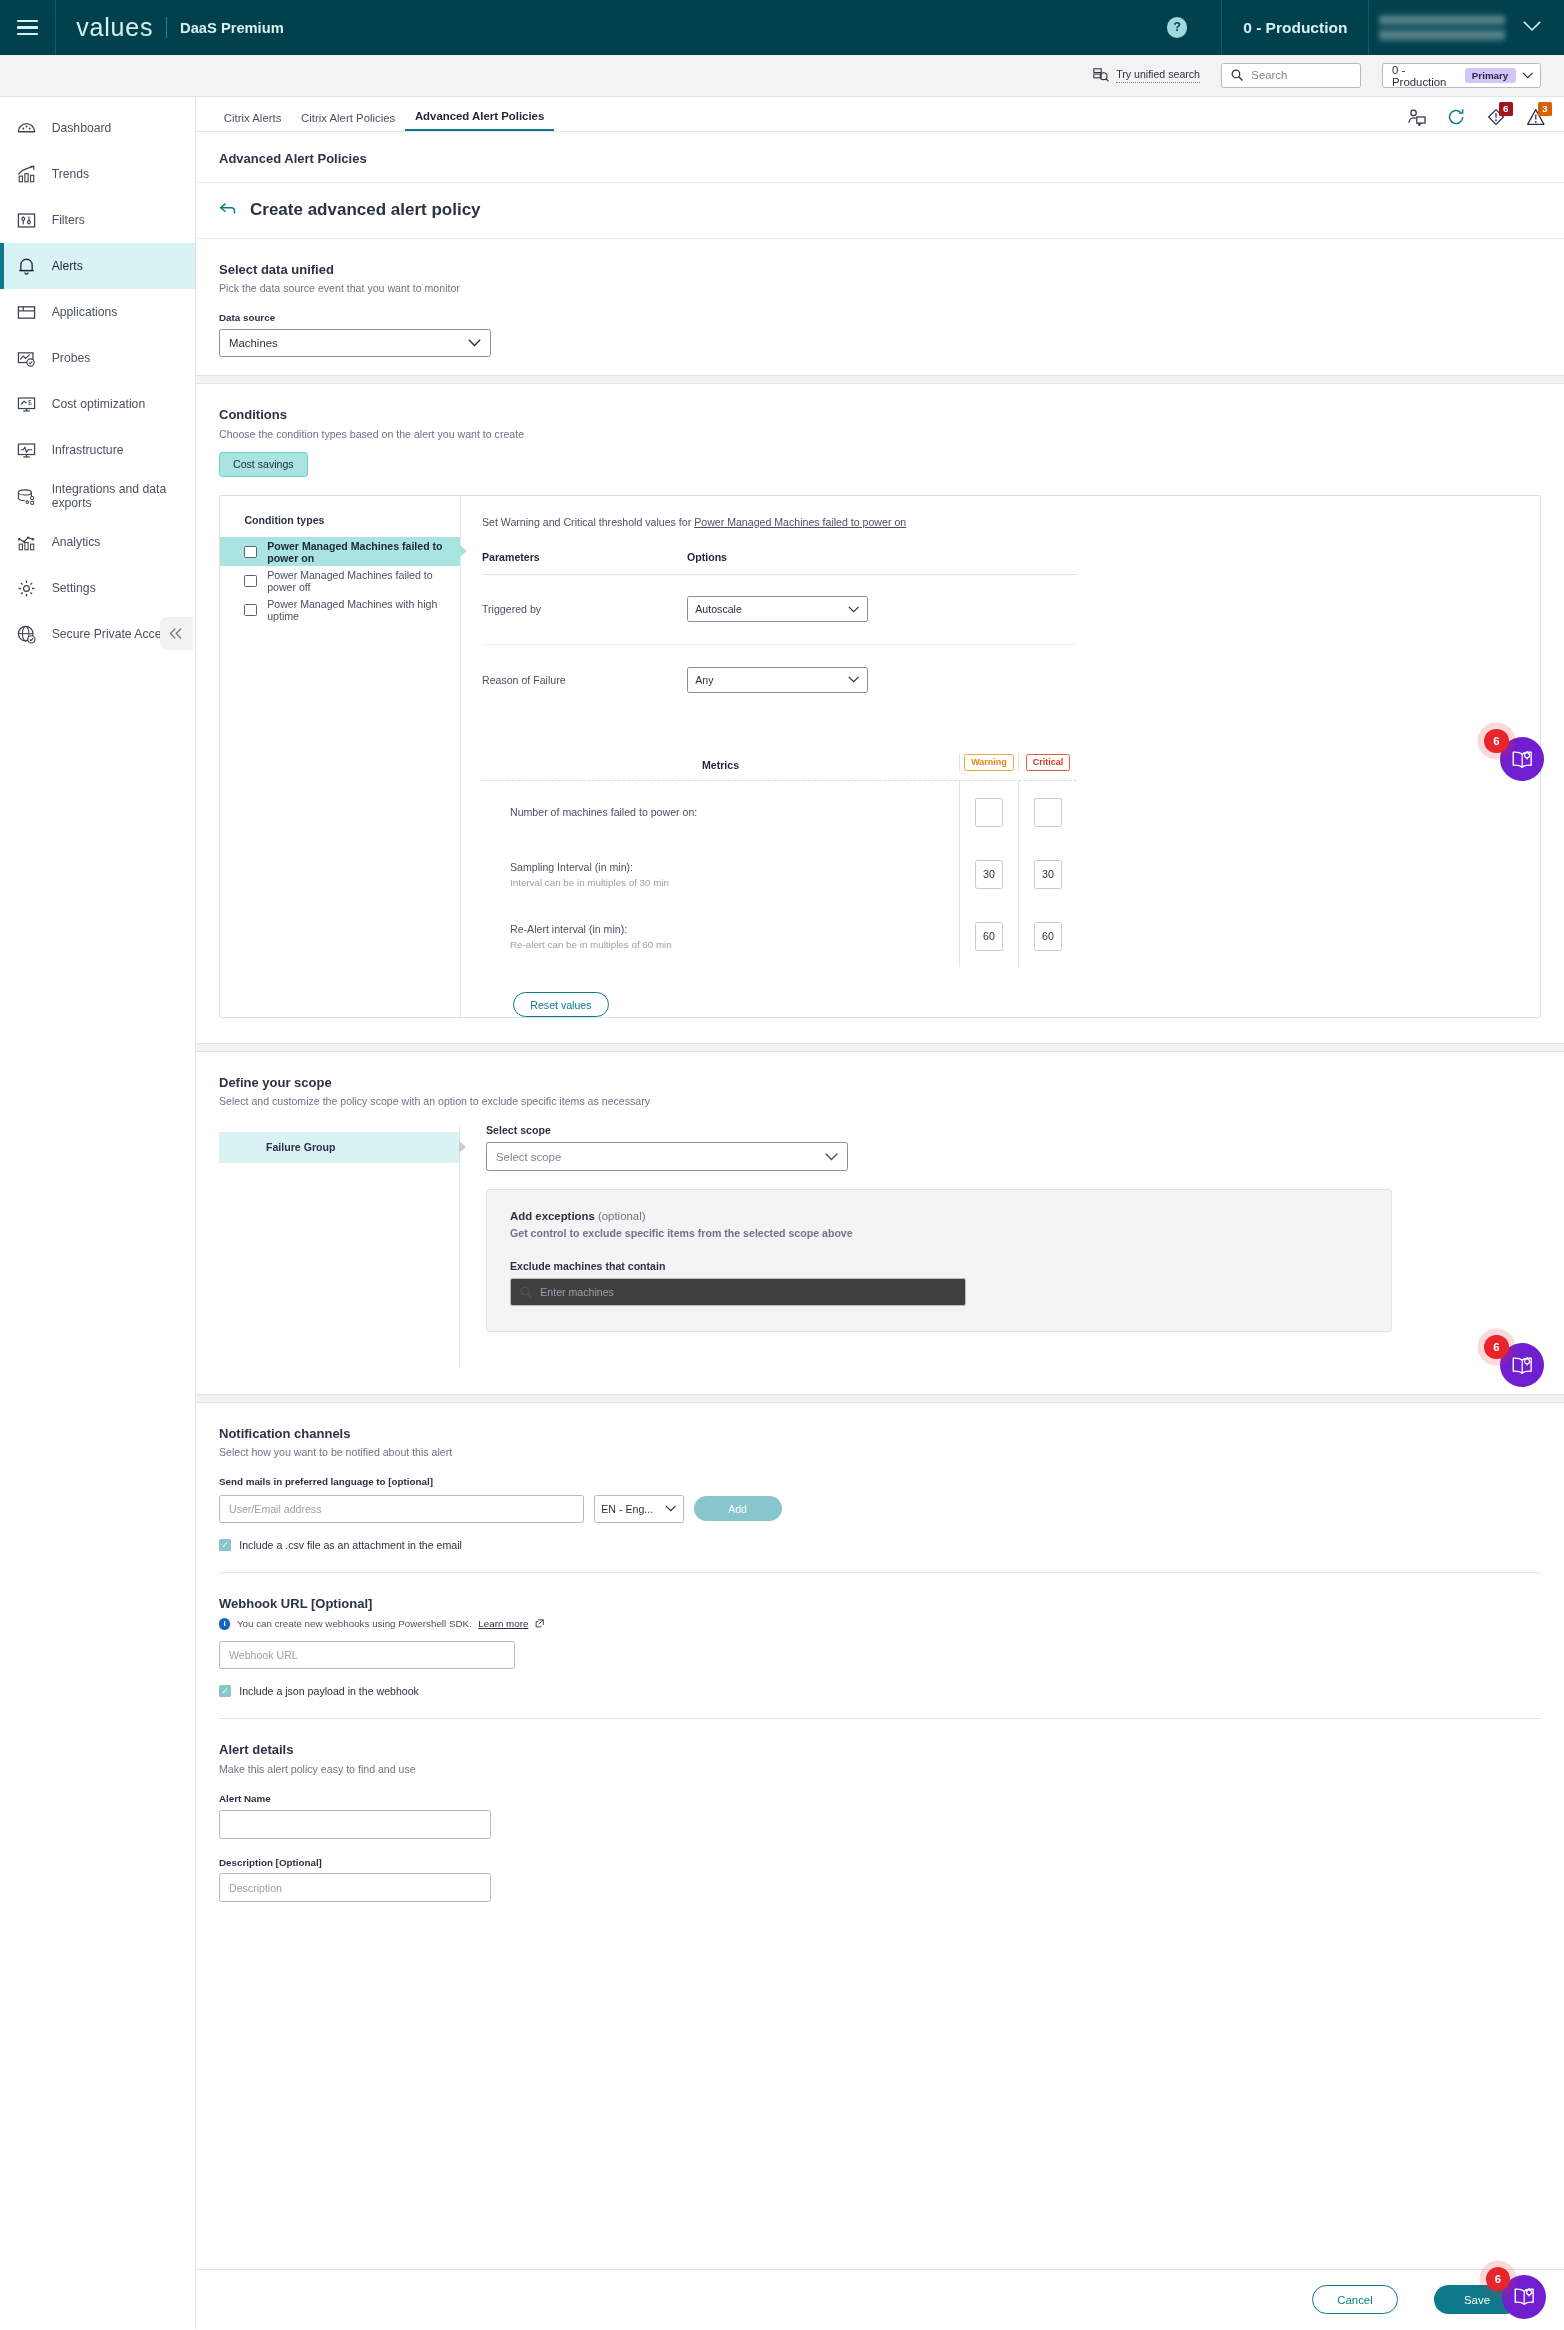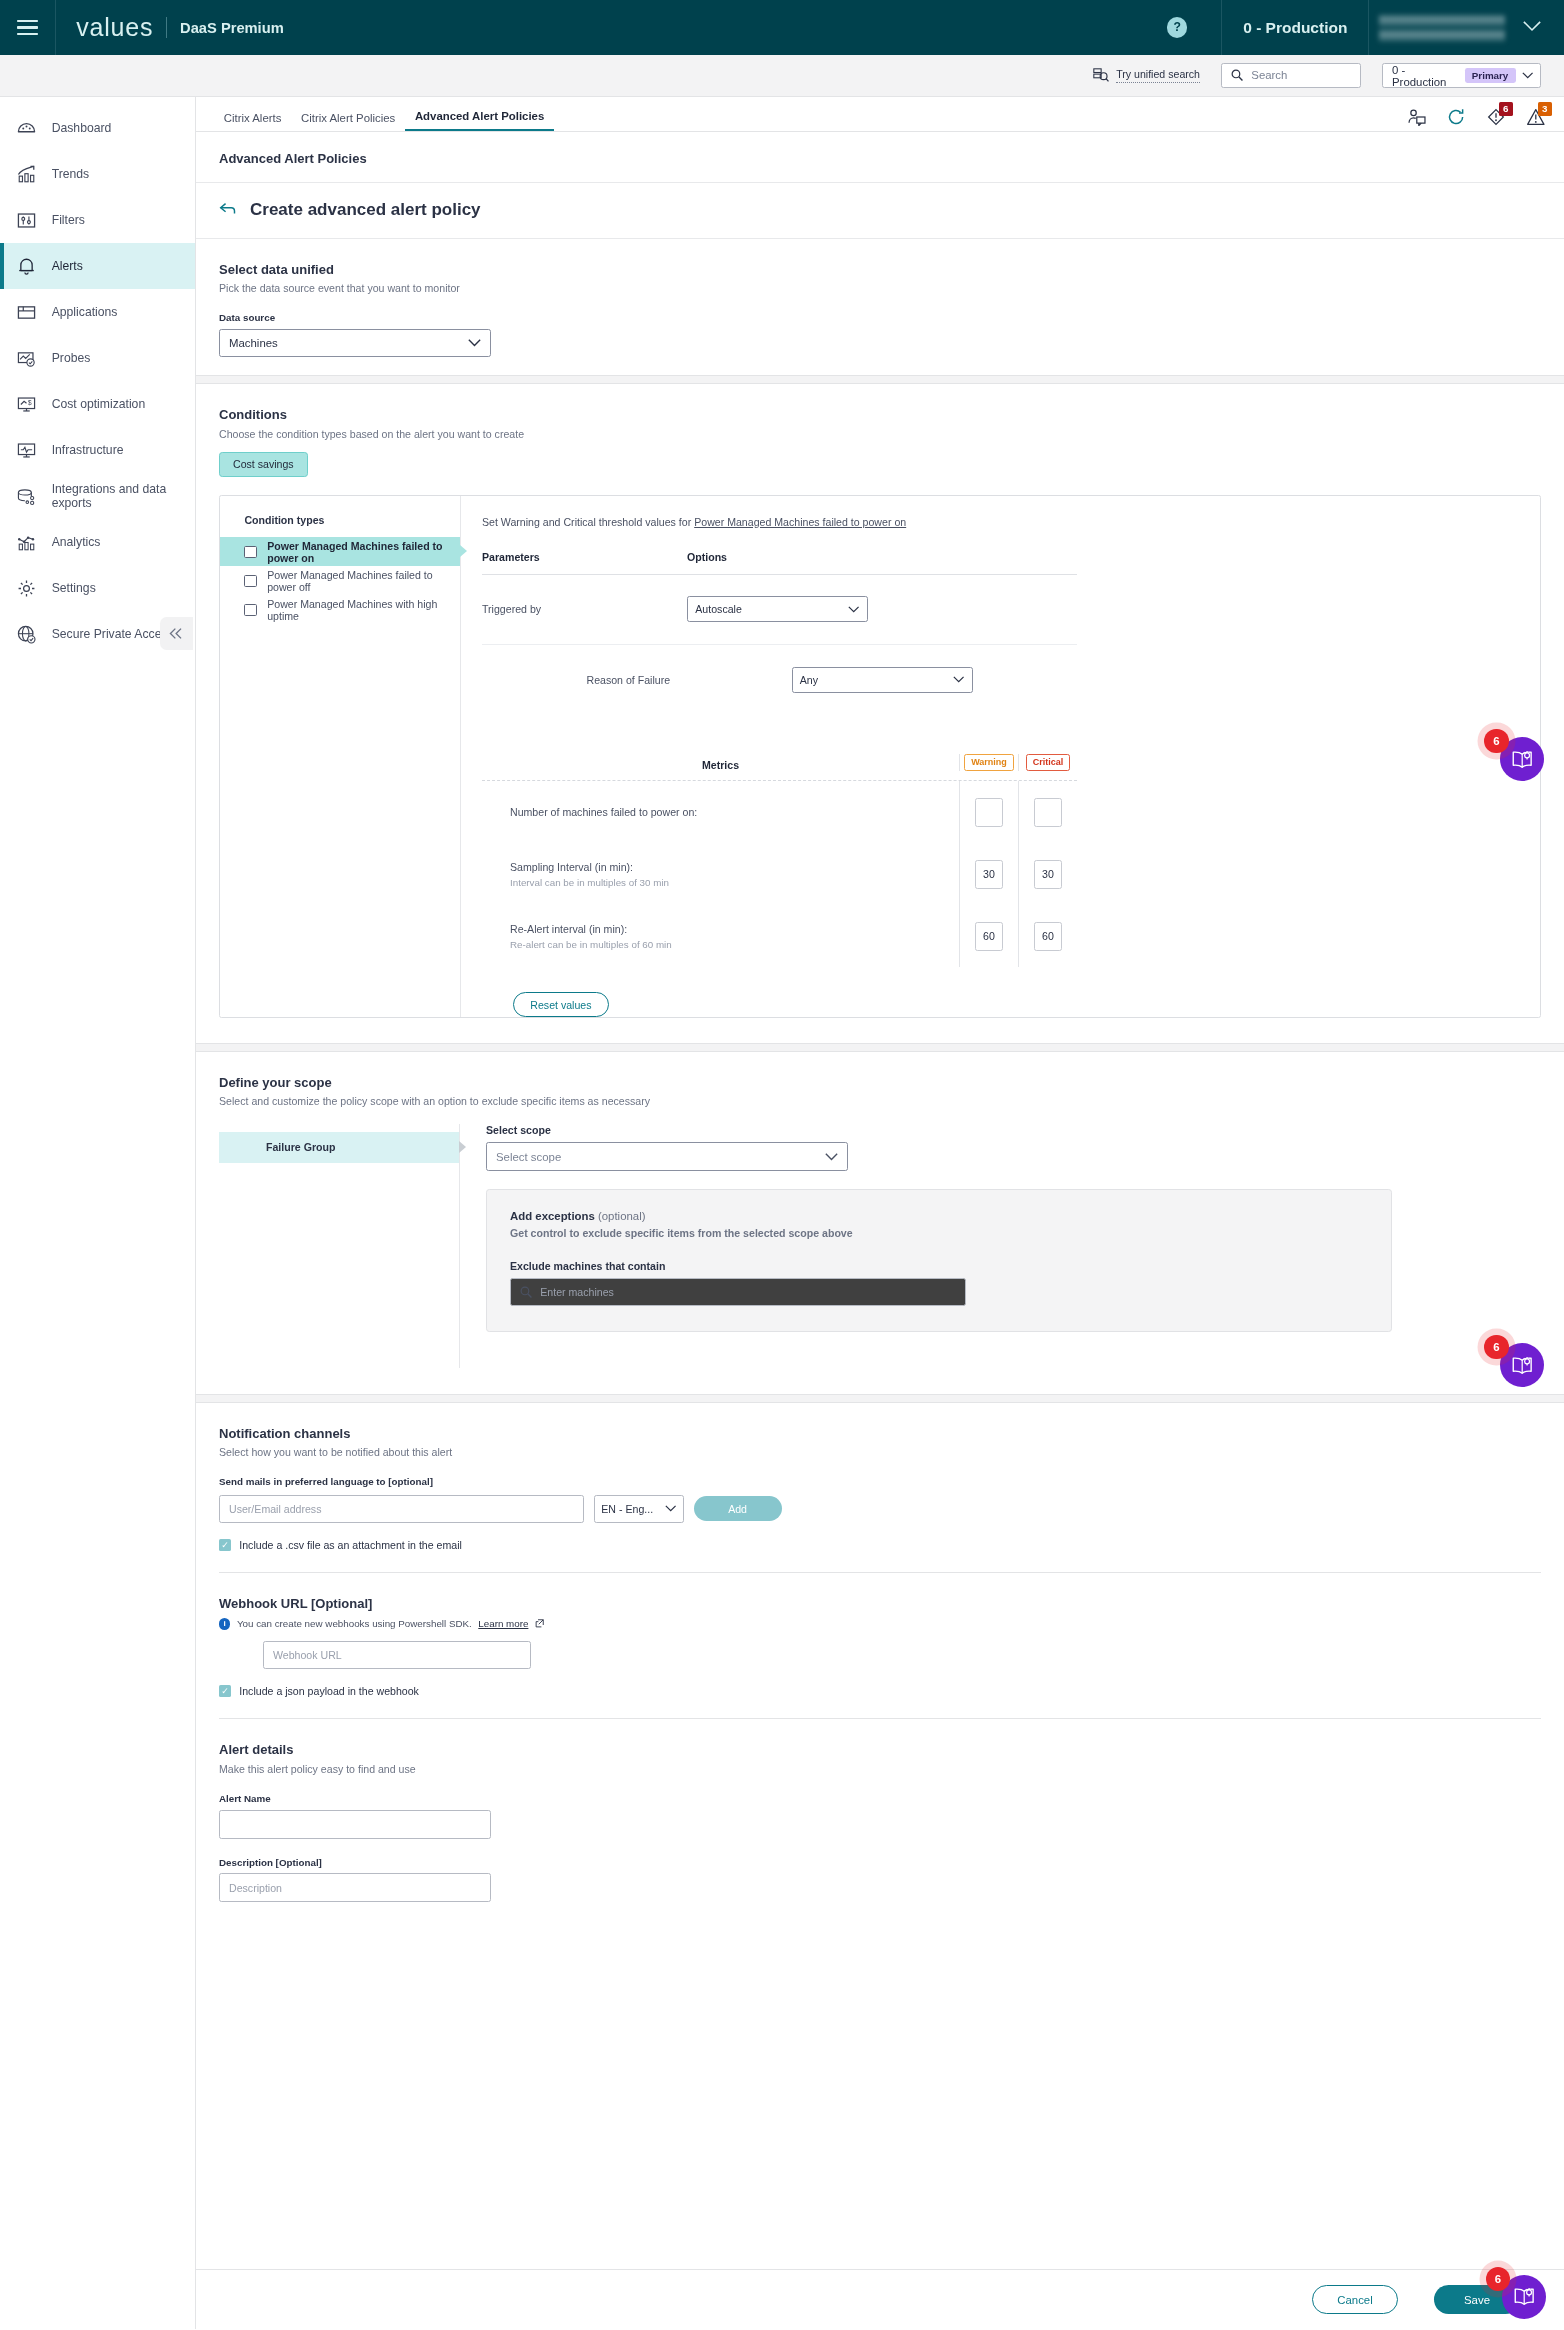--- a/index.html
+++ b/index.html
@@ -632,21 +632,21 @@
           </div>
           <div class="param-row">
             <div class="c1">Triggered by</div>
             <div class="mini-select">
               <span class="sv">Autoscale</span>
               <svg width="11.4" height="7.3" viewBox="0 0 14 9">
                   <path d="M1 1 L7 7 L13 1" stroke="#2b3245" stroke-width="1.5" fill="none"></path>
                 </svg>
             </div>
           </div>
-          <div class="param-row" style="border-bottom:none;justify-content:center;">
+          <div class="param-row" style="border-bottom:none;">
             <div class="c1">Reason of Failure</div>
             <div class="mini-select">
               <span class="sv">Any</span>
               <svg width="11.4" height="7.3" viewBox="0 0 14 9">
                   <path d="M1 1 L7 7 L13 1" stroke="#2b3245" stroke-width="1.5" fill="none"></path>
                 </svg>
             </div>
           </div>
         </div>
 
@@ -777,21 +777,21 @@
       <div class="info-line">
         <span class="info-dot">i</span>
         <span>You can create new webhooks using Powershell SDK.</span>
         <span class="learn">Learn more</span>
         <svg width="9" height="9" viewBox="0 0 12 12">
             <path d="M4 1h7v7" stroke="#2b3245" stroke-width="1.2" fill="none"></path>
             <path d="M11 1L5 7" stroke="#2b3245" stroke-width="1.2"></path>
             <path d="M8.5 10.5H1.5v-7h3" stroke="#2b3245" stroke-width="1.2" fill="none"></path>
           </svg>
       </div>
-      <div class="text-input" style="width:268px; margin-top:11.4px;margin-left:44px;">
+      <div class="text-input" style="width:296px; margin-top:11.4px;">
         <span>Webhook URL</span>
       </div>
       <div class="chk-row">
         <span class="chk">✓</span>
         <span>Include a json payload in the webhook</span>
       </div>
     </div>
 
     <div class="divider-line"></div>
 

